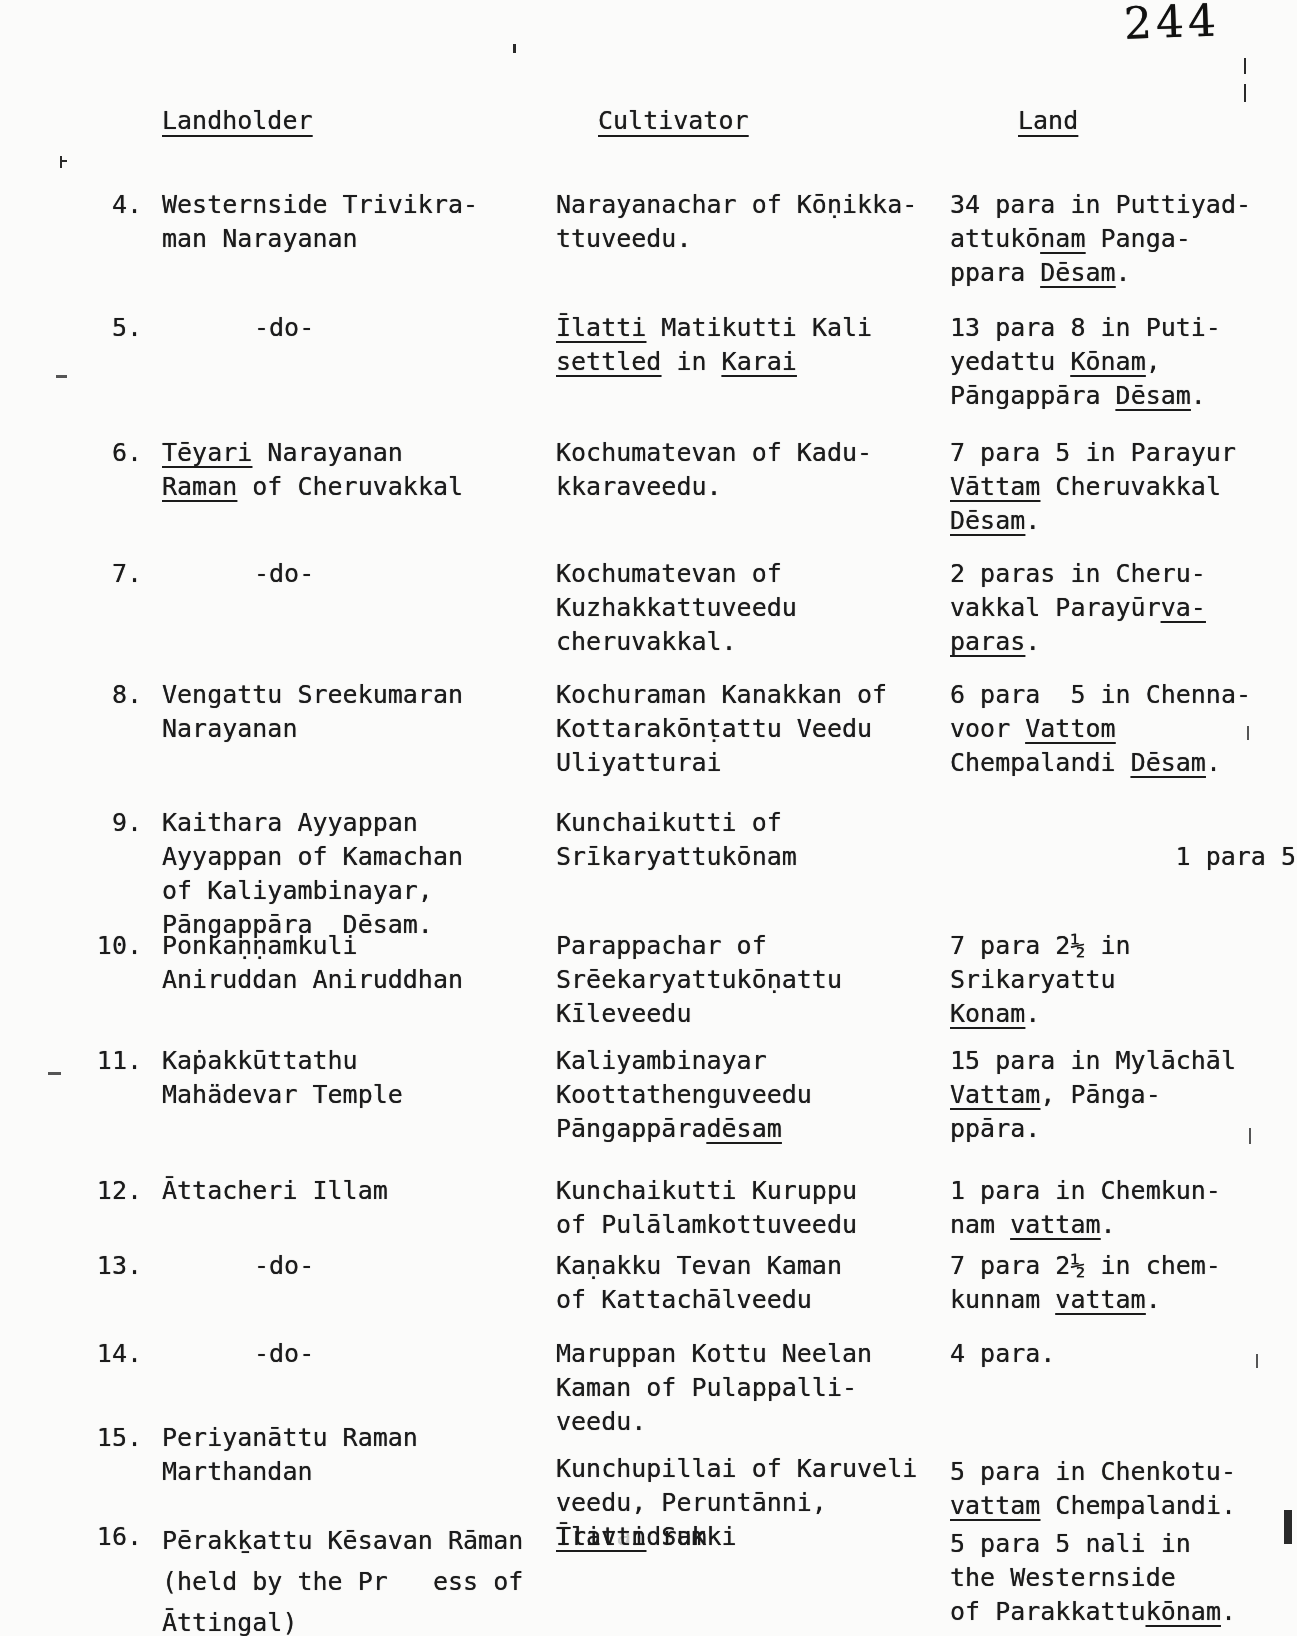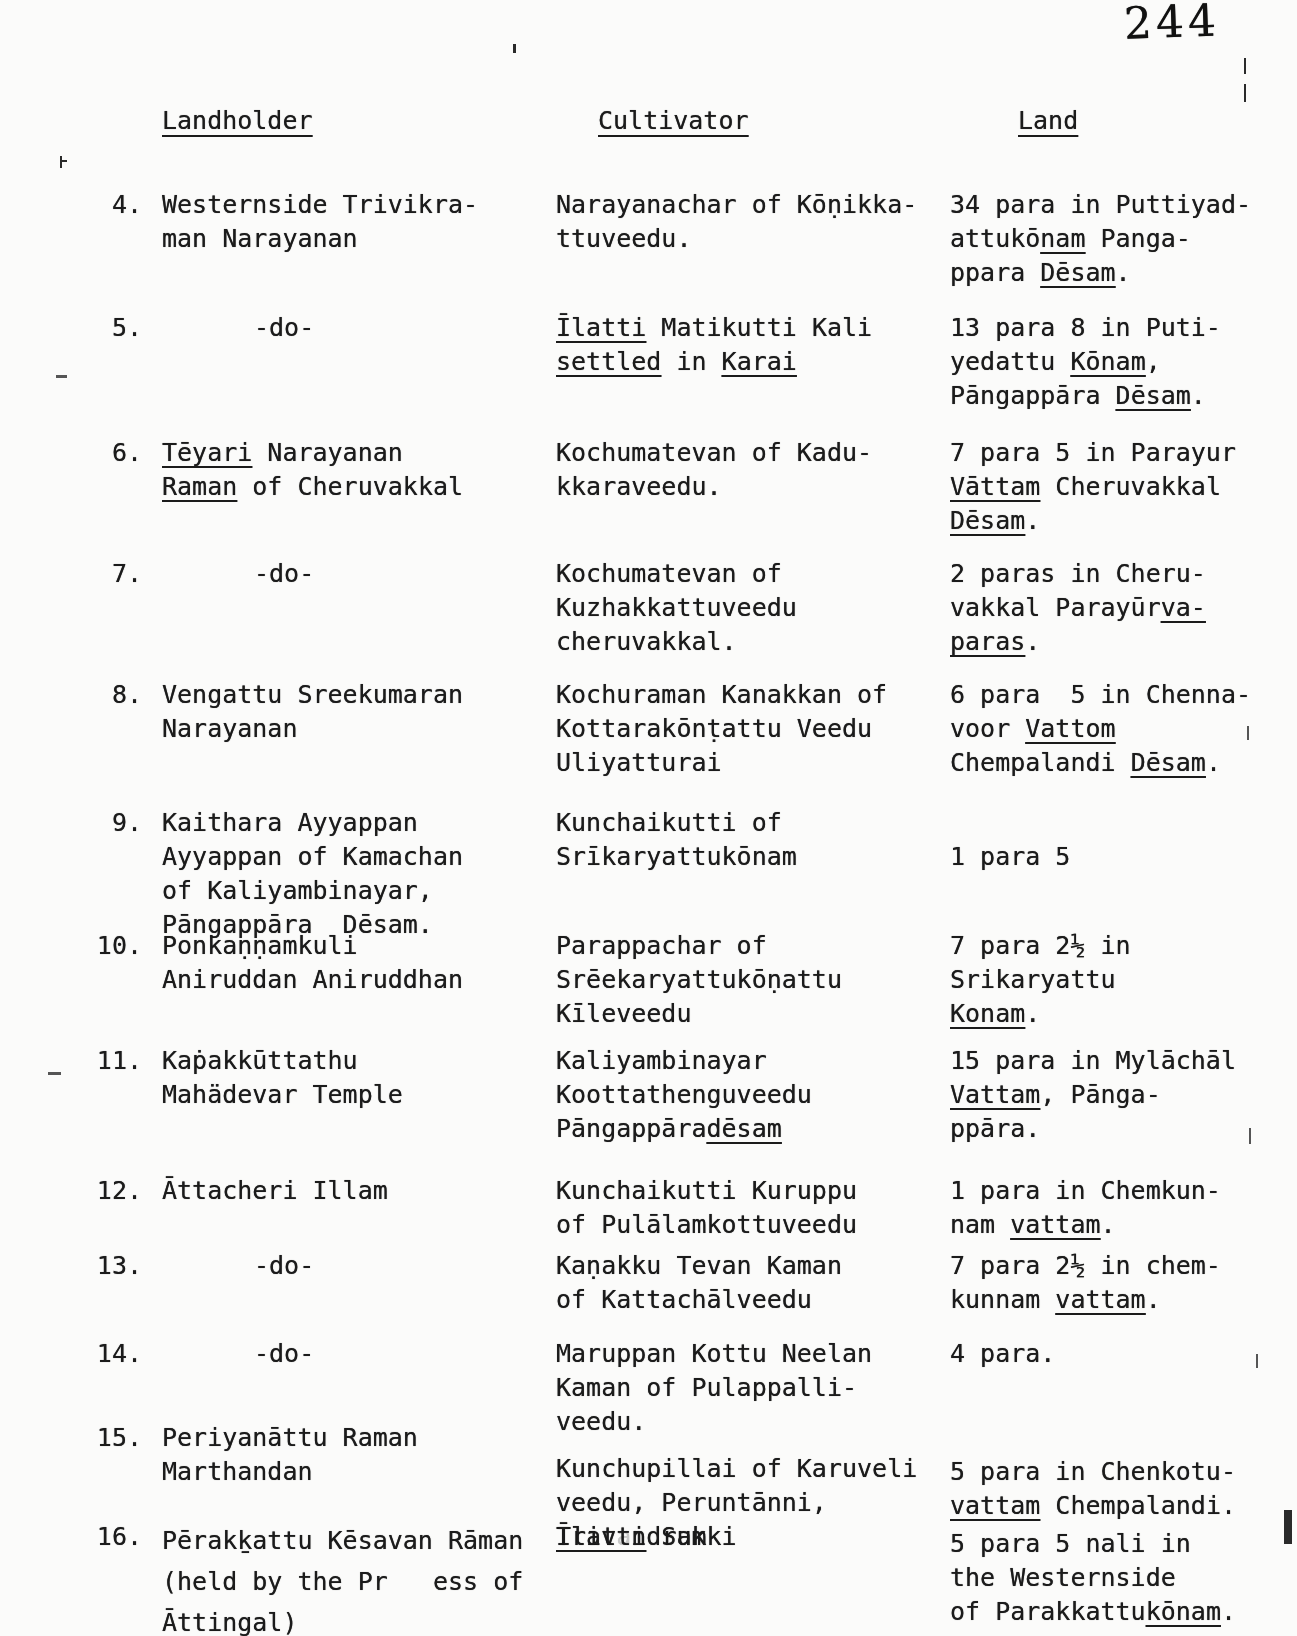--- a/index.html
+++ b/index.html
@@ -146,21 +146,21 @@
         <div class="cell cell-landholder">
           <div class="line">Kaithara Ayyappan</div>
           <div class="line">Ayyappan of Kamachan</div>
           <div class="line">of Kaliyambinayar,</div>
           <div class="line">Pāngappāra  Dēsam.</div>
         </div>
         <div class="cell cell-cultivator">
           <div class="line">Kunchaikutti of</div>
           <div class="line">Srīkaryattukōnam</div>
         </div>
-        <div class="cell cell-land" style="padding-top: 34px;">
+        <div class="cell cell-land" style="padding-top: 34px; text-align: right;">
           <div class="line">1 para 5</div>
         </div>
       </div>
       <div class="row" style="top: 929px;">
         <div class="cell cell-no">10.</div>
         <div class="cell cell-landholder">
           <div class="line">Ponkaṇṇamkuli</div>
           <div class="line">Aniruddan Aniruddhan</div>
         </div>
         <div class="cell cell-cultivator">

